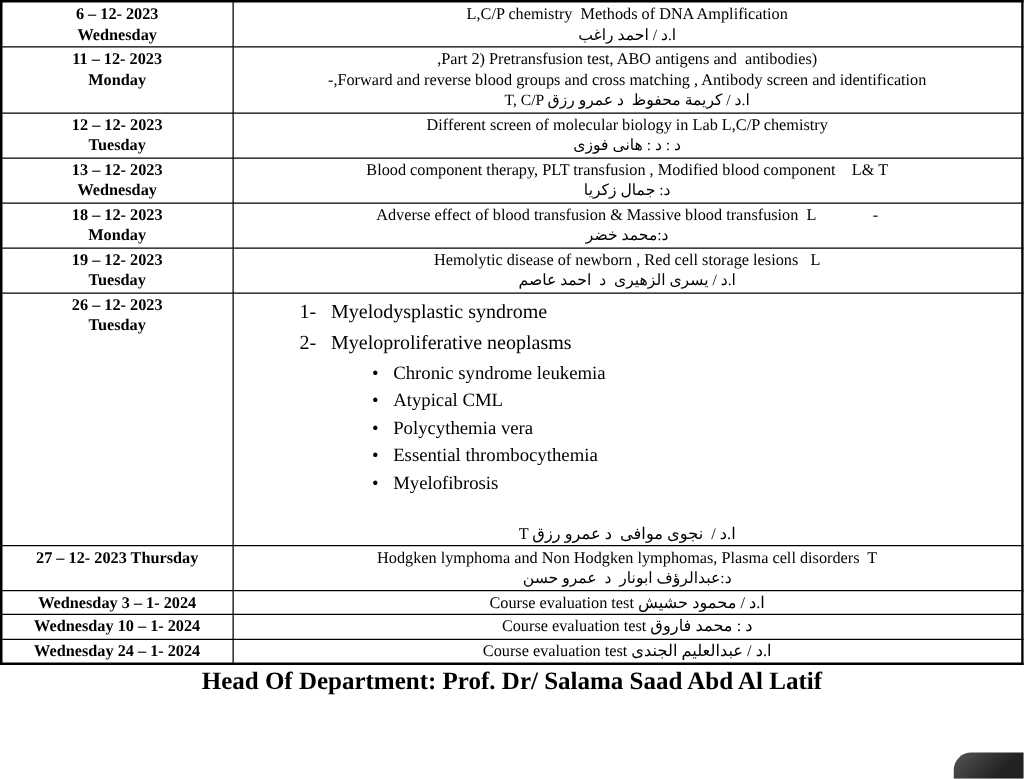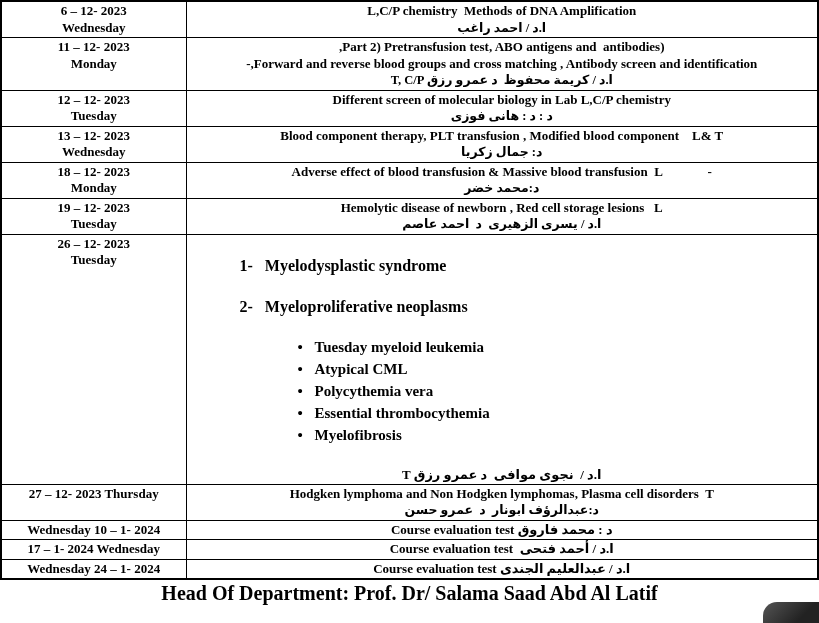--- a/index.html
+++ b/index.html
@@ -24,32 +24,32 @@
     vertical-align: top;
     font-weight: bold;
     font-size: 13px;
     line-height: 16.5px;
   }
   td.content-cell {
     text-align: center;
     vertical-align: middle;
   }
   .line {
-    font-weight: bold;
+    font-weight: normal;
     font-size: 13px;
     line-height: 16.5px;
     white-space: pre-wrap;
   }
   .line.arabic { font-size: 12.5px; }
   .line.num {
     text-align: left;
     font-size: 16px;
     line-height: 23px;
     padding-left: 50px;
-    margin: 18px 0;
+    margin: 2px 0;
   }
   .line.bullet {
     text-align: left;
     font-size: 15px;
     line-height: 22px;
     padding-left: 108px;
   }
   .line.bullet::before {
     content: "\2022";
     display: inline-block;
@@ -149,60 +149,60 @@
 
 
   <tr>
     <td class="date-cell">
       <div class="date">26 – 12- 2023</div>
       <div class="day">Tuesday</div>
     </td>
     <td class="content-cell">
           <div class="line num">1-   Myelodysplastic syndrome</div>
           <div class="line num">2-   Myeloproliferative neoplasms</div>
-          <div class="line bullet">Tuesday myeloid leukemia</div>
+          <div class="line bullet">Chronic syndrome leukemia</div>
           <div class="line bullet">Atypical CML</div>
           <div class="line bullet">Polycythemia vera</div>
           <div class="line bullet">Essential thrombocythemia</div>
           <div class="line bullet">Myelofibrosis</div>
           <div class="line sig">T ا.د /  نجوى موافى  د عمرو رزق</div>
         </td>
   </tr>
 
   <tr>
     <td class="date-cell">
       <div class="date">27 – 12- 2023 Thursday</div>
 
     </td>
     <td class="content-cell">
           <div class="line">Hodgken lymphoma and Non Hodgken lymphomas, Plasma cell disorders  T</div>
           <div class="line arabic">د:عبدالرؤف ابونار  د  عمرو حسن</div>
         </td>
   </tr>
 
+  <tr>
+    <td class="date-cell">
+      <div class="date">Wednesday 3 – 1- 2024</div>
+
+    </td>
+    <td class="content-cell">
+          <div class="line">Course evaluation test ا.د / محمود حشيش</div>
+        </td>
+  </tr>
 
   <tr>
     <td class="date-cell">
       <div class="date">Wednesday 10 – 1- 2024</div>
 
     </td>
     <td class="content-cell">
           <div class="line">Course evaluation test د : محمد فاروق</div>
         </td>
   </tr>
 
-  <tr>
-    <td class="date-cell">
-      <div class="date">17 – 1- 2024 Wednesday</div>
-
-    </td>
-    <td class="content-cell">
-          <div class="line">Course evaluation test  ا.د / أحمد فتحى</div>
-        </td>
-  </tr>
 
   <tr>
     <td class="date-cell">
       <div class="date">Wednesday 24 – 1- 2024</div>
 
     </td>
     <td class="content-cell">
           <div class="line">Course evaluation test ا.د / عبدالعليم الجندى</div>
         </td>
   </tr>

